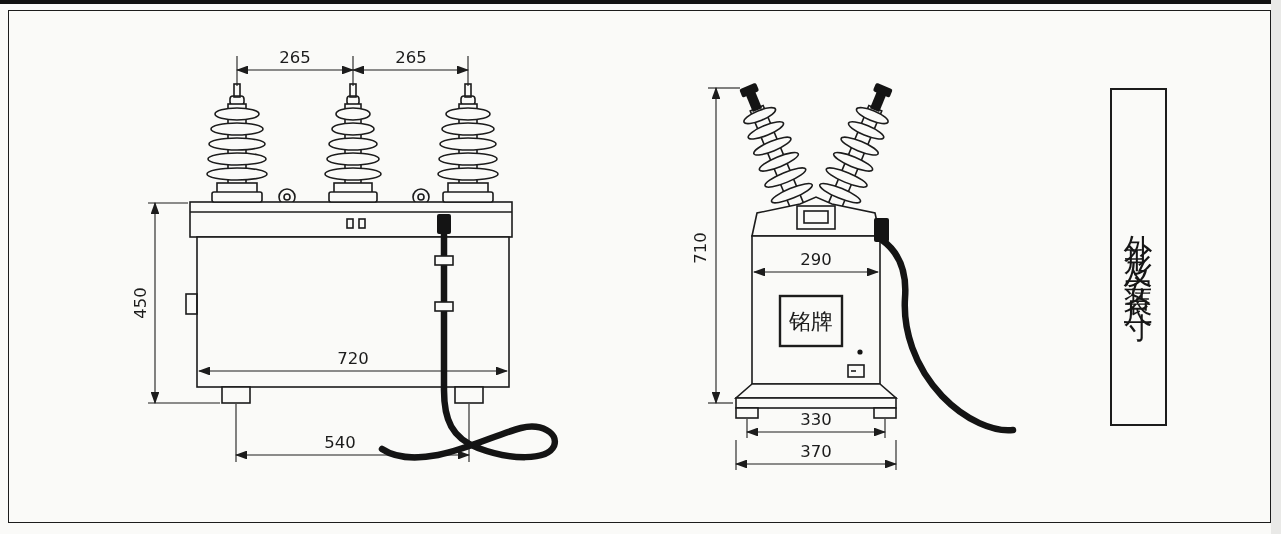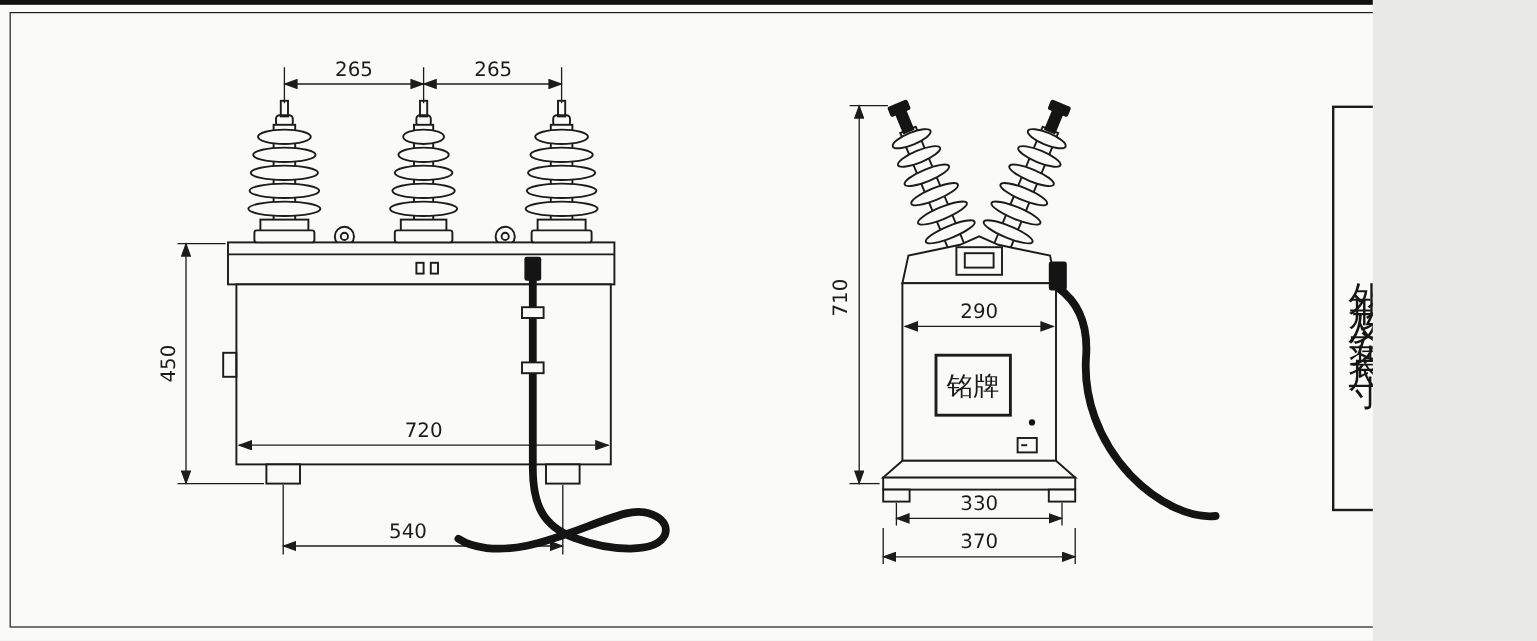--- a/index.html
+++ b/index.html
@@ -1,17 +1,17 @@
 <!DOCTYPE html>
 <html><head>
 <meta charset="utf-8">
 <style>
   html,body{margin:0;padding:0;background:#e9e9e7;}
   .canvas{
-    position:relative;width:1144px;height:534px;background:#fafaf8;
+    position:relative;width:1271px;height:534px;background:#fafaf8;
     font-family:"DejaVu Sans","Liberation Sans",sans-serif;overflow:hidden;
   }
   .canvas svg{position:absolute;left:0;top:0;}
   .ln{stroke:#1c1c1c;stroke-width:1.6;fill:none;}
   .fbg{stroke:#1c1c1c;stroke-width:1.6;fill:#fafaf8;}
   .dim{stroke:#1c1c1c;stroke-width:1.1;fill:none;}
   .cable{stroke:#141414;stroke-width:6.5;fill:none;stroke-linecap:round;}
   .dark{fill:#141414;stroke:none;}
   .dim-text{font:16.5px "DejaVu Sans","Liberation Sans",sans-serif;fill:#1c1c1c;}
   .plate-text{font:22px "DejaVu Sans","Liberation Sans",sans-serif;fill:#1c1c1c;}

